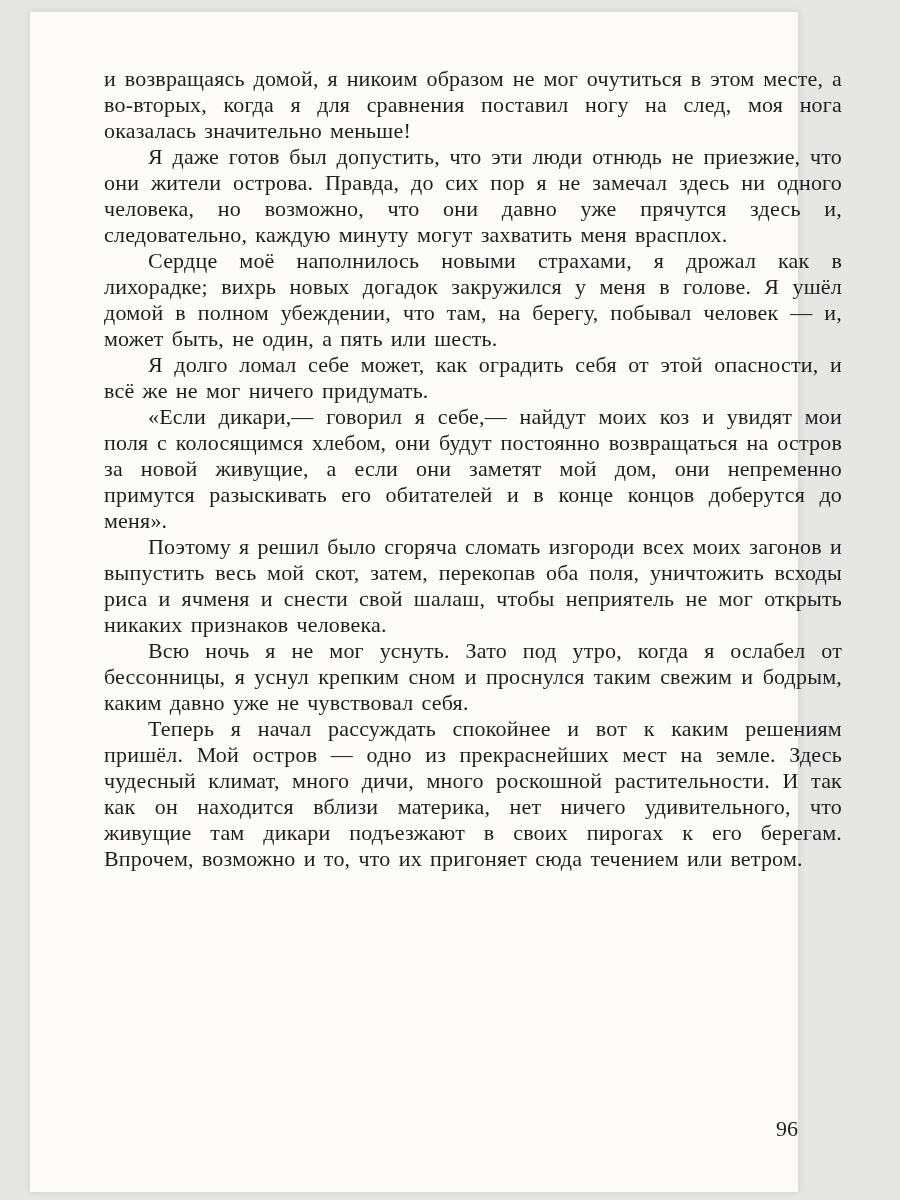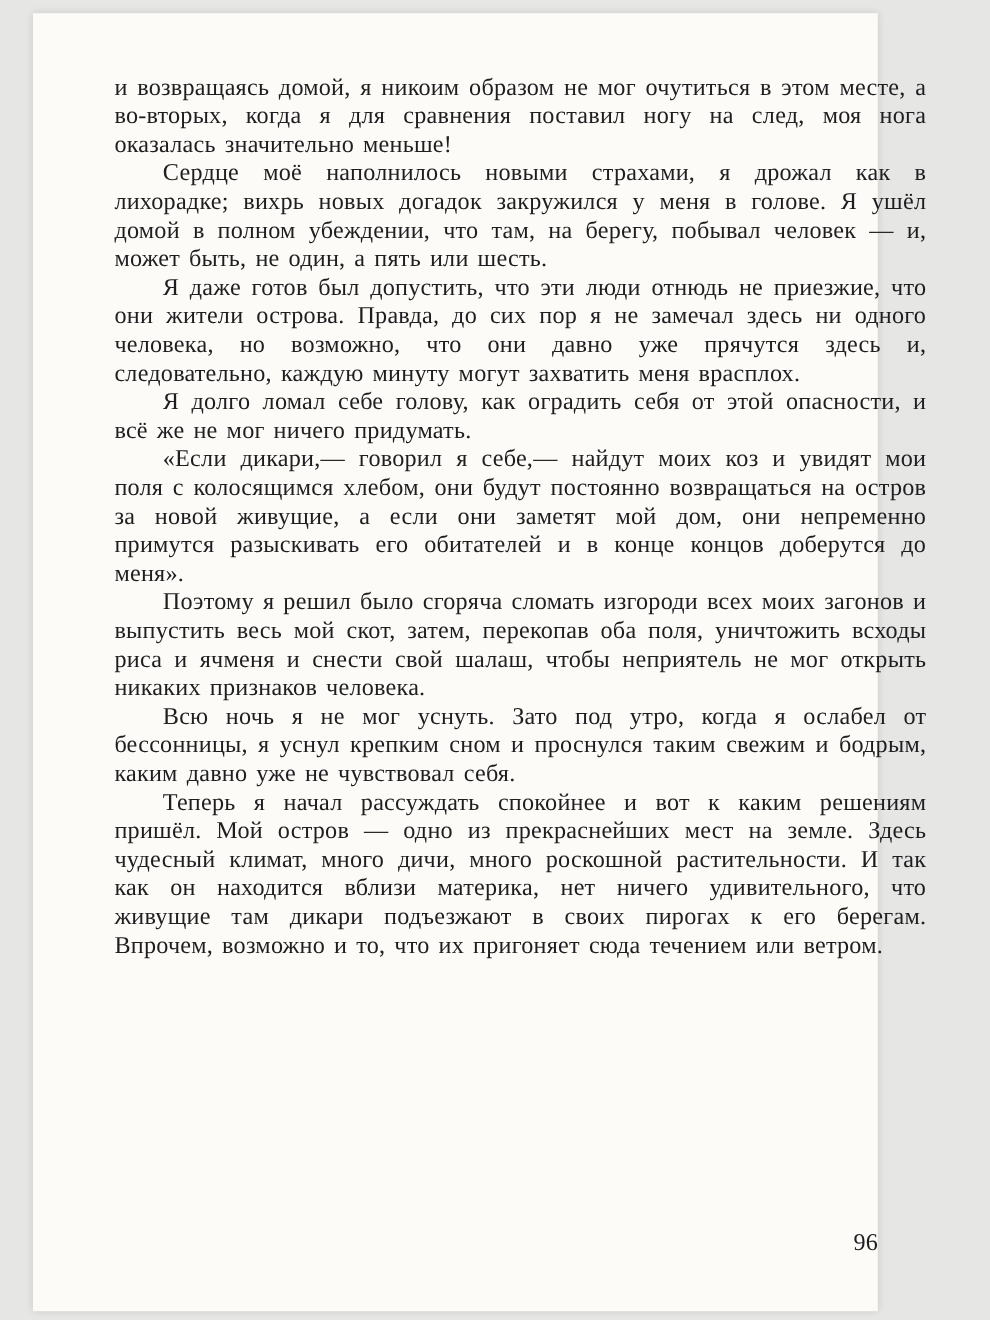--- a/index.html
+++ b/index.html
@@ -59,23 +59,23 @@
     color: #1e1d20;
   }
 </style>
 </head>
 <body>
 
 <div class="scan">
   <div class="page">
     <div class="text-block">
         <p class="">и возвращаясь домой, я никоим образом не мог очутиться в этом месте, а во-вторых, когда я для сравнения поставил ногу на след, моя нога оказалась значительно меньше!</p>
+        <p class="indent">Я даже готов был допустить, что эти люди отнюдь не приезжие, что они жители острова. Правда, до сих пор я не замечал здесь ни одного человека, но возможно, что они давно уже прячутся здесь и, следовательно, каждую минуту могут захватить меня врасплох.</p>
         <p class="indent">Сердце моё наполнилось новыми страхами, я дрожал как в лихорадке; вихрь новых догадок закружился у меня в голове. Я ушёл домой в полном убеждении, что там, на берегу, побывал человек — и, может быть, не один, а пять или шесть.</p>
-        <p class="indent">Я даже готов был допустить, что эти люди отнюдь не приезжие, что они жители острова. Правда, до сих пор я не замечал здесь ни одного человека, но возможно, что они давно уже прячутся здесь и, следовательно, каждую минуту могут захватить меня врасплох.</p>
-        <p class="indent">Я долго ломал себе голову, как оградить себя от этой опасности, и всё же не мог ничего придумать.</p>
+        <p class="indent">Я долго ломал себе может, как оградить себя от этой опасности, и всё же не мог ничего придумать.</p>
         <p class="indent">«Если дикари,— говорил я себе,— найдут моих коз и увидят мои поля с колосящимся хлебом, они будут постоянно возвращаться на остров за новой живущие, а если они заметят мой дом, они непременно примутся разыскивать его обитателей и в конце концов доберутся до меня».</p>
         <p class="indent">Поэтому я решил было сгоряча сломать изгороди всех моих загонов и выпустить весь мой скот, затем, перекопав оба поля, уничтожить всходы риса и ячменя и снести свой шалаш, чтобы неприятель не мог открыть никаких признаков человека.</p>
         <p class="indent">Всю ночь я не мог уснуть. Зато под утро, когда я ослабел от бессонницы, я уснул крепким сном и проснулся таким свежим и бодрым, каким давно уже не чувствовал себя.</p>
         <p class="indent">Теперь я начал рассуждать спокойнее и вот к каким решениям пришёл. Мой остров — одно из прекраснейших мест на земле. Здесь чудесный климат, много дичи, много роскошной растительности. И так как он находится вблизи материка, нет ничего удивительного, что живущие там дикари подъезжают в своих пирогах к его берегам. Впрочем, возможно и то, что их пригоняет сюда течением или ветром.</p>
       </div>
     <div class="page-number">96</div>
   </div>
 </div>
 
 </body></html>

